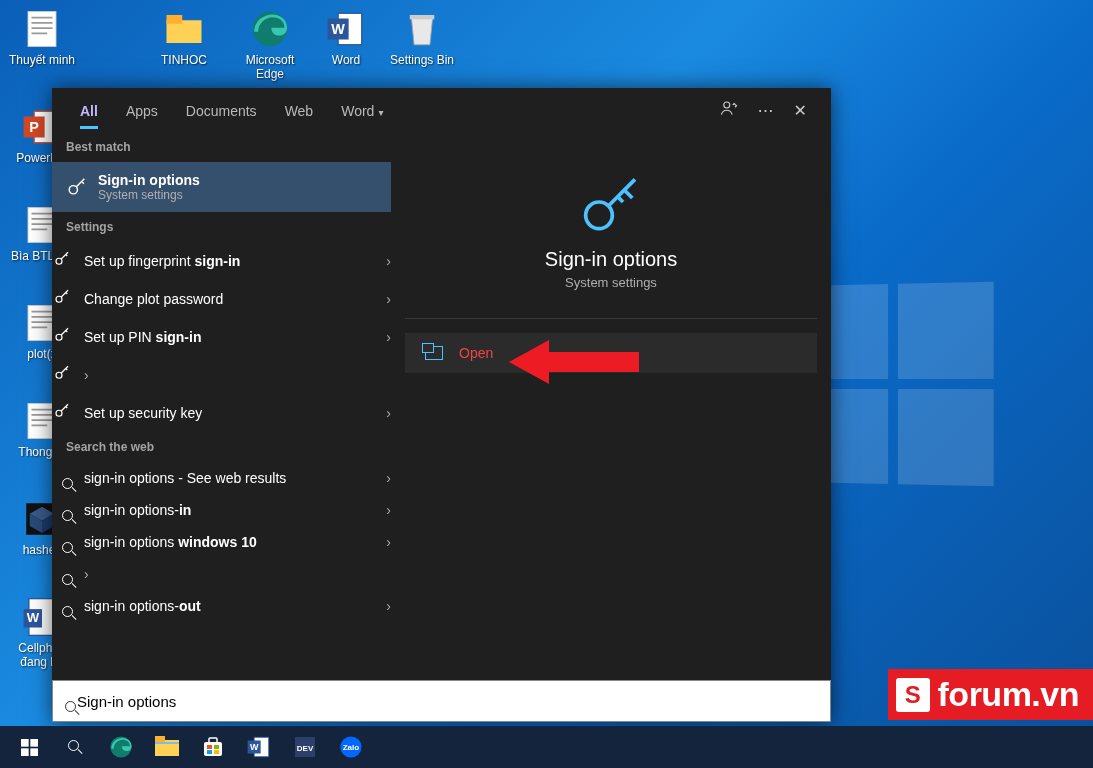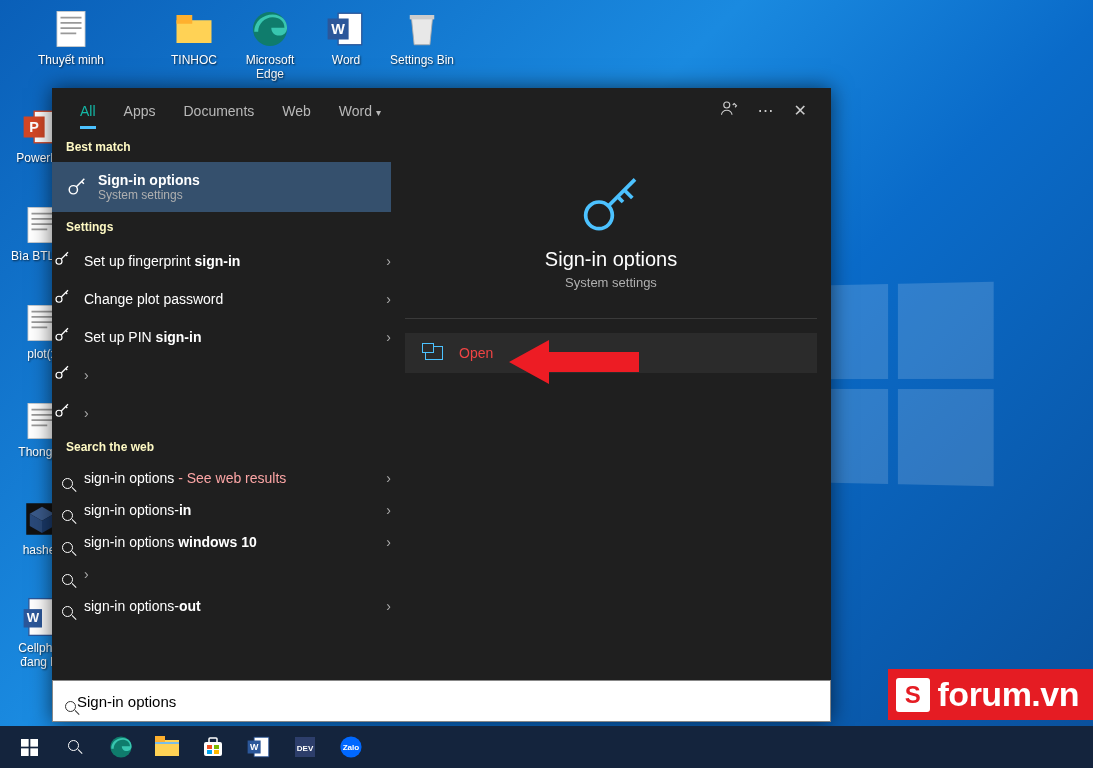--- a/index.html
+++ b/index.html
@@ -28,31 +28,31 @@
 .desktop-icon .lbl { line-height: 14px; text-shadow: 1px 1px 2px rgba(0,0,0,0.7); }
 
 
 .search-panel {
   position: absolute; left: 52px; top: 88px; width: 779px; height: 634px;
   background: #1f1f1f; display: flex; flex-direction: column;
   box-shadow: 0 0 20px rgba(0,0,0,0.6);
 }
 .search-tabs { display: flex; align-items: center; height: 44px; padding: 0 14px; }
 .search-tabs .tab { color: #b8b8b8; padding: 12px 14px 10px; font-size: 14px; cursor: pointer; position: relative; }
-.search-tabs .tab.active { color: #14b8a6; font-weight: 400; }
+.search-tabs .tab.active { color: #c4b5fd; font-weight: 700; }
 .search-tabs .tab.active::after { content: ""; position: absolute; left: 14px; right: 14px; bottom: 0; height: 3px; background: #4cc2ff; }
 .search-tabs .more-caret { font-size: 10px; margin-left: 4px; }
 .search-tabs .spacer { flex: 1; }
 .search-tabs .ticon { color: #ccc; padding: 8px 10px; font-size: 16px; cursor: pointer; }
 
 .search-body { flex: 1; display: flex; min-height: 0; }
 
 
 .results { width: 339px; background: #1f1f1f; color: #fff; overflow-y: auto; }
-.section-hdr { font-size: 12px; font-weight: 600; padding: 8px 14px; color: #fef9c3; }
+.section-hdr { font-size: 12px; font-weight: 600; padding: 8px 14px; color: #a3a3a3; }
 .result-row {
   display: flex; align-items: center; padding: 8px 0; cursor: pointer; position: relative;
 }
 .result-row .ric { width: 20px; text-align: center; margin-right: 12px; color: #fff; font-size: 16px; }
 .result-row .rtxt { flex: 1; font-size: 14px; }
 .result-row .rtxt .sub { font-size: 12px; color: #b0b0b0; }
 .result-row .bold { font-weight: 600; }
 .result-row .chev { color: #aaa; font-size: 14px; }
 .best-match { background: #35506d; padding: 10px 14px; }
 .best-match .rtxt .title { font-weight: 600; font-size: 14px; }
@@ -114,33 +114,33 @@
 <div class="wallpaper">
   <div class="window-logo">
     <div></div>
       <div></div>
       <div></div>
       <div></div>
   </div>
 </div>
 
 <div class="desktop-icons" id="desktop-icons">
-    <div class="desktop-icon" style="left: 2px; top: 2px; margin-left: 29px;">
+    <div class="desktop-icon" style="left: 2px; top: 2px;">
       <div class="ic">
         <svg width="42" height="42" viewBox="0 0 48 48">
           <rect x="8" y="4" width="32" height="40" fill="#fff" stroke="#ccc"></rect>
           <rect x="12" y="10" width="24" height="2" fill="#999"></rect>
           <rect x="12" y="16" width="24" height="2" fill="#999"></rect>
           <rect x="12" y="22" width="24" height="2" fill="#999"></rect>
           <rect x="12" y="28" width="18" height="2" fill="#999"></rect>
         </svg>
       </div>
       <div class="lbl">Thuyết minh</div>
     </div>
-    <div class="desktop-icon" style="left: 154px; top: 2px;">
+    <div class="desktop-icon" style="left: 144px; top: 2px;">
       <div class="ic">
         <svg width="42" height="42" viewBox="0 0 48 48">
           <rect x="4" y="14" width="40" height="26" fill="#ffd255"></rect>
           <rect x="4" y="8" width="18" height="10" fill="#ffb02e"></rect>
         </svg>
       </div>
       <div class="lbl">TINHOC</div>
     </div>
     <div class="desktop-icon" style="left: 230px; top: 2px;">
       <div class="ic">
@@ -311,29 +311,30 @@
                 <path d="M17 6l2 2"></path>
               </svg></div>
             <div class="chev">›</div>
           </div>
           <div class="result-row">
             <div class="ric"><svg width="18" height="18" viewBox="0 0 24 24" fill="none" stroke="#fff" stroke-width="1.6">
                 <circle cx="8" cy="15" r="4"></circle>
                 <path d="M11 12l9-9"></path>
                 <path d="M17 6l2 2"></path>
               </svg></div>
+            <div class="rtxt">Set up security key</div>
             <div class="chev">›</div>
           </div>
         </div>
 
       <div class="section-hdr">Search the web</div>
       <div id="web-items">
           <div class="result-row">
             <div class="ric"><span class="magnify" style="color:#fff"></span></div>
-            <div class="rtxt">sign-in options<span style="color:#fca5a5"> - See web results</span></div>
+            <div class="rtxt">sign-in options<span style="color:#ffffff"> - See web results</span></div>
             <div class="chev">›</div>
           </div>
           <div class="result-row">
             <div class="ric"><span class="magnify" style="color:#fff"></span></div>
             <div class="rtxt">sign-in options-<span class="bold">in</span></div>
             <div class="chev">›</div>
           </div>
           <div class="result-row">
             <div class="ric"><span class="magnify" style="color:#fff"></span></div>
             <div class="rtxt">sign-in options <span class="bold">windows 10</span></div>

